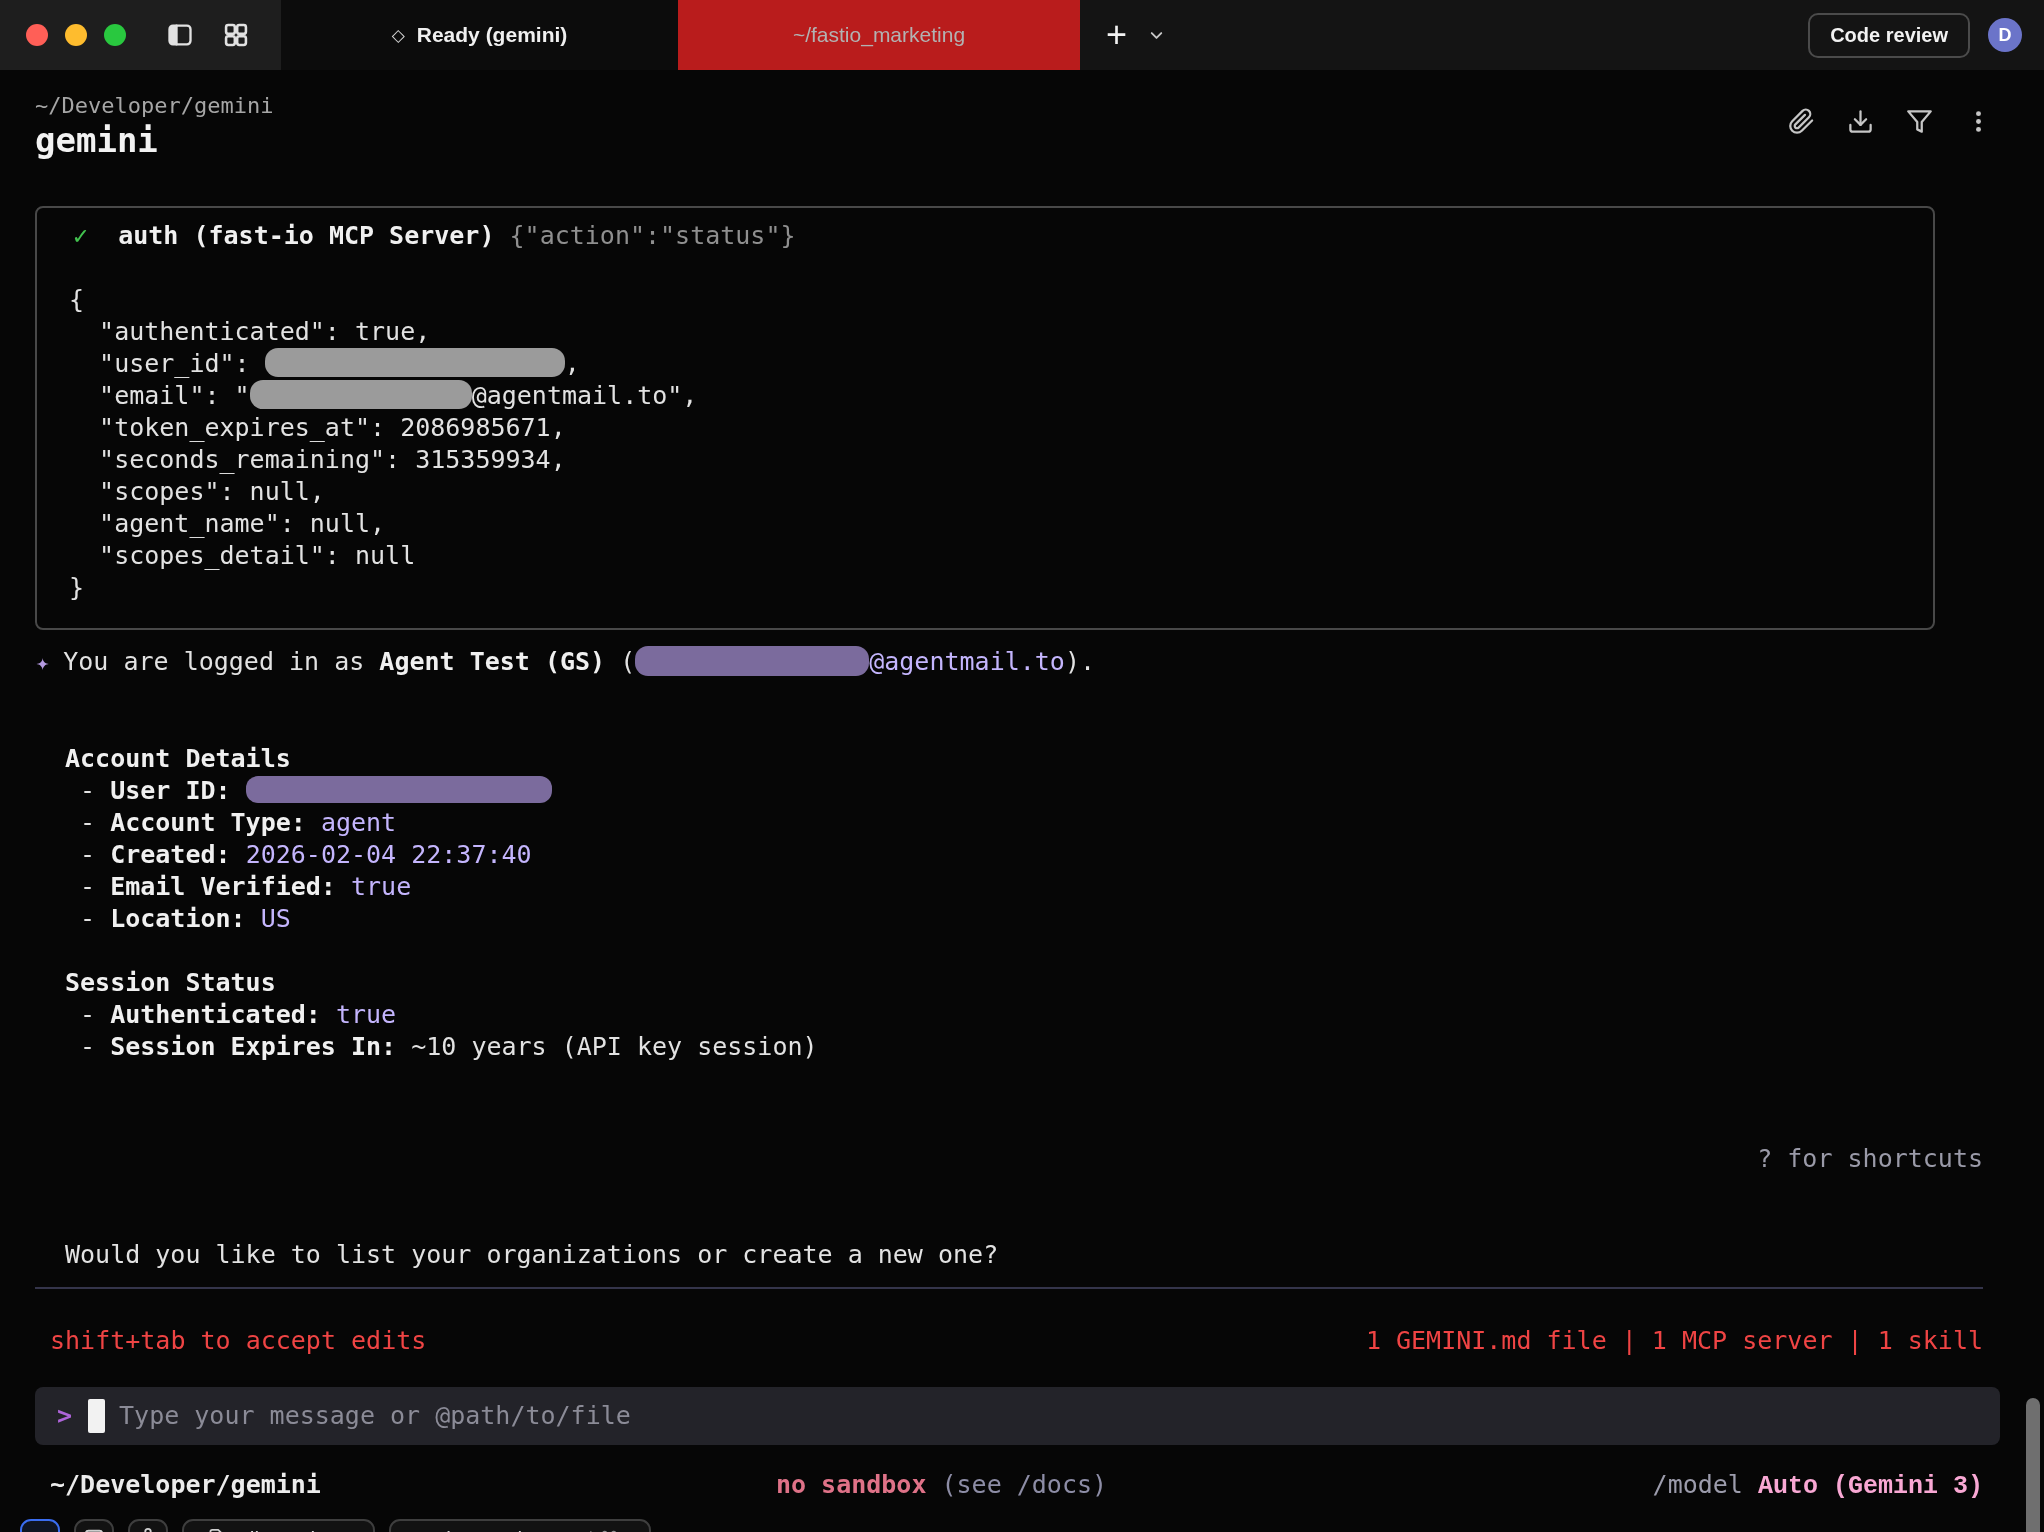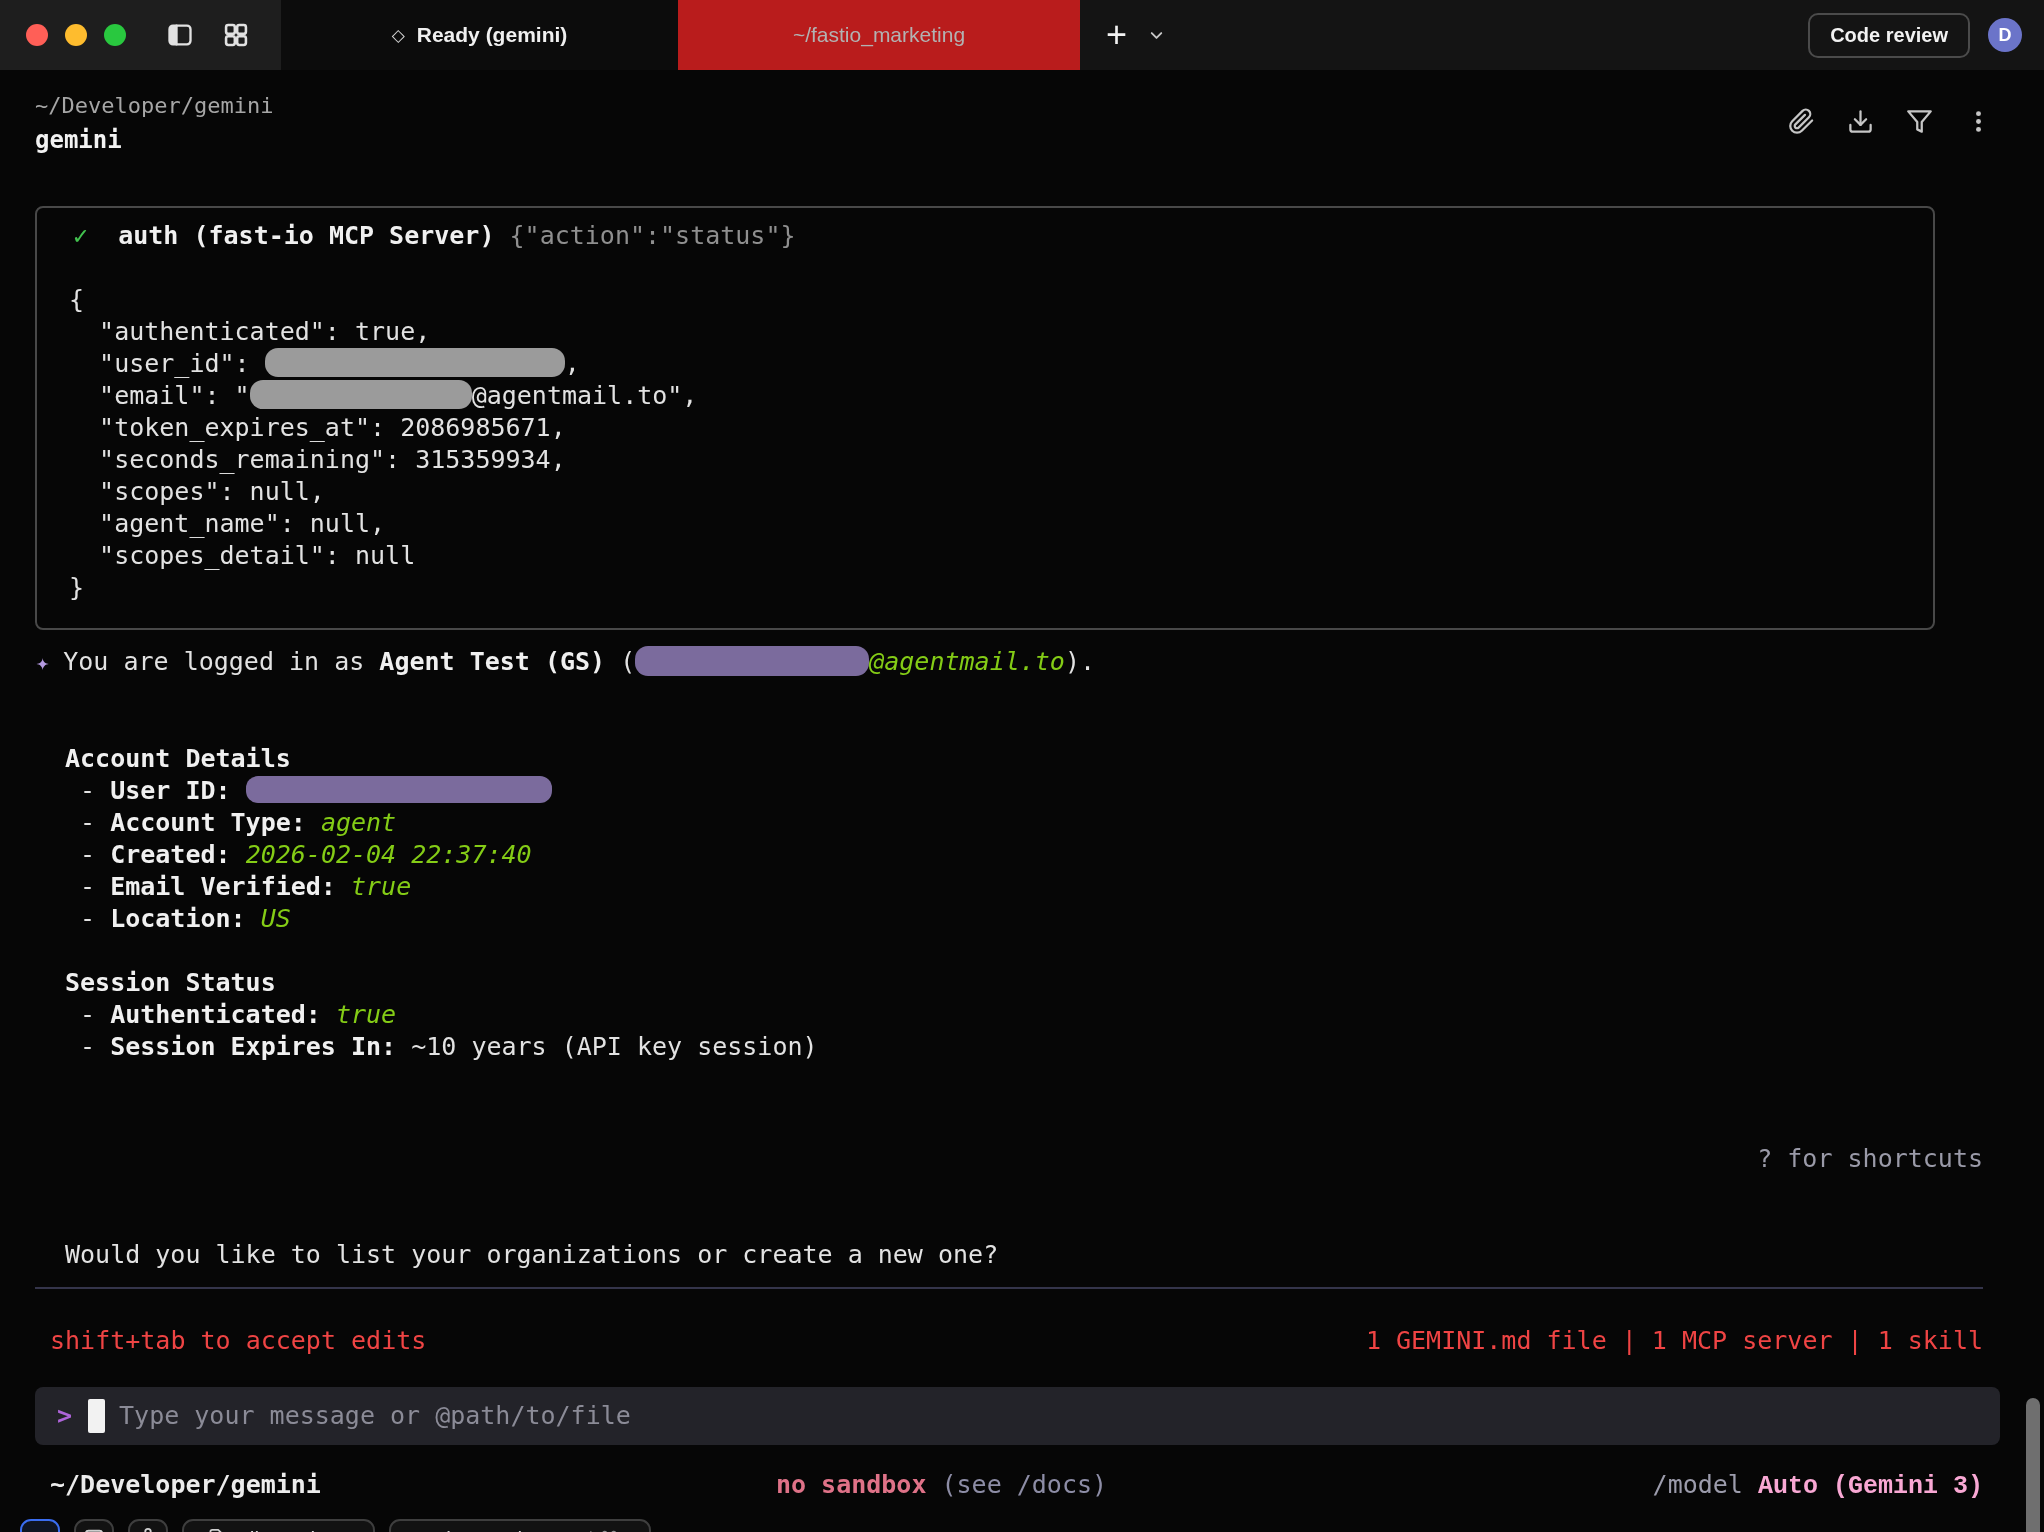--- a/index.html
+++ b/index.html
@@ -31,30 +31,30 @@
   .chev-btn { color:#c8c8c8; margin-left:20px; display:flex; }
   .chev-btn svg { width:19px; height:19px; }
   .code-review { margin-left:auto; border:2px solid #4b4b4b; border-radius:10px; color:#f2f2f2;
     font-family:"Liberation Sans",sans-serif; font-weight:600; font-size:20px; padding:9px 20px; background:transparent; }
   .avatar { width:34px; height:34px; border-radius:50%; background:#6b74c9; color:#fff; display:flex; align-items:center; justify-content:center;
     font-family:"Liberation Sans",sans-serif; font-weight:700; font-size:18px; margin:0 22px 0 18px; flex:none; }
 
   
   .header { position:relative; padding:24px 0 0 35px; }
   .hpath { font-size:22px; line-height:24px; color:#a6a6a6; }
-  .htitle { font-size:24px; line-height:28px; font-weight:700; color:#f2f2f2; margin-top:8px; }
+  .htitle { font-size:34px; line-height:28px; font-weight:700; color:#f2f2f2; margin-top:8px; }
   .hicons { position:absolute; right:52px; top:38px; display:flex; gap:32px; color:#c6c6c6; align-items:center; }
   .hicons svg { width:27px; height:27px; display:block; }
 
   
   .term { font-size:25px; line-height:32px; color:#e2e2e2; }
   .tline { white-space:pre; }
   .bold { font-weight:700; color:#f0f0f0; }
   .dim { color:#8f8f8f; }
-  .accent { color:#84cc16;font-style:italic; }
+  .accent { color:#c4b5fd; }
   .check { color:#42c24f; font-weight:700; }
   .sparkle { color:#b49ae0; margin-right:14px; font-size:22px; }
 
   .box { margin:52px 0 0 35px; width:1900px; border:2px solid #484848; border-radius:8px; padding:12px 0 24px 0; }
   .box .tline { padding-left:32px; }
   .box .authline { padding-left:36px; }
 
   .pill { display:inline-block; vertical-align:middle; border-radius:13px; height:29px; margin-top:-5px; }
   .pill.gray { background:#9b9b9b; }
   .pill.purple { background:#7b6b9d; }

